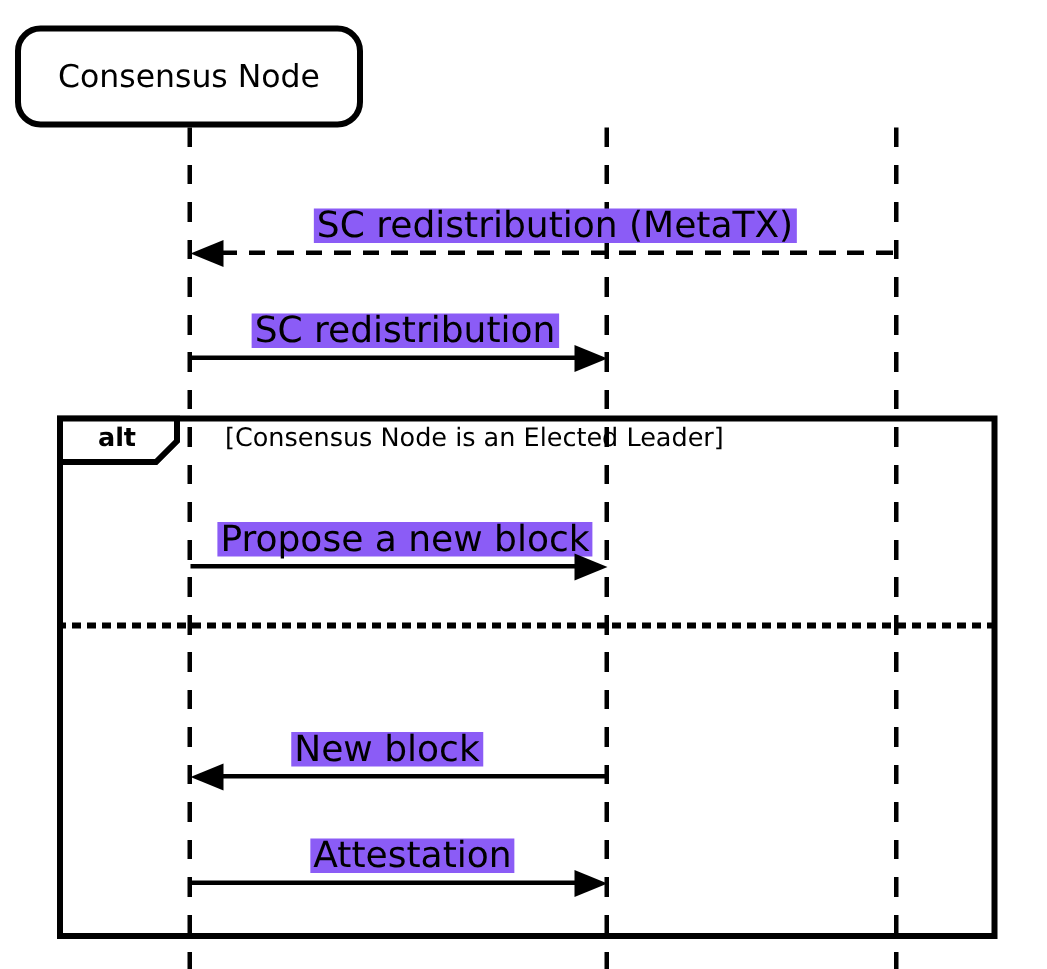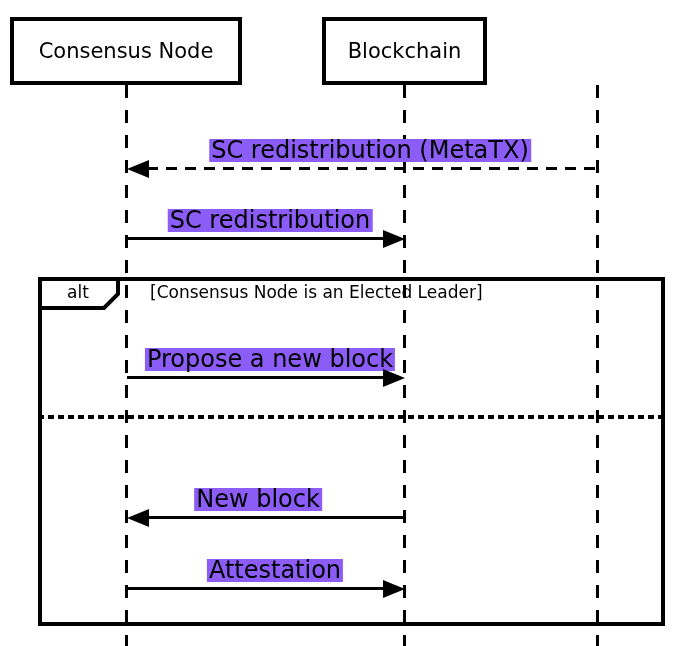--- a/index.html
+++ b/index.html
@@ -61,21 +61,21 @@
   .fragment {
     position: absolute;
     box-sizing: border-box;
     border: 4px solid #000;
     background: transparent;
   }
   .fragment-operator {
     position: absolute;
     width: 80px;
     text-align: center;
-    font-weight: normal;
+    font-weight: bold;
     font-size: 17px;
     line-height: 26px;
   }
   .guard {
     position: absolute;
     font-weight: normal;
     font-size: 17px;
     white-space: nowrap;
   }
   .divider {
@@ -87,25 +87,22 @@
 </style>
 </head>
 <body>
 
 <div class="diagram">
 
   <div class="lifeline" style="left:125px; top:85px; height:561px;"></div>
   <div class="lifeline" style="left:403px; top:85px; height:561px;"></div>
   <div class="lifeline" style="left:596px; top:85px; height:561px;"></div>
 
-  <div class="actor" style="left:10px; top:17px; width:232px; height:68px;">
+  <div class="actor" style="left:10px; top:17px; width:232px; height:68px;border-radius:17px;">
     <span>Consensus Node</span>
-  </div>
-  <div class="actor" style="left:322px; top:17px; width:165px; height:68px;">
-    <span>Blockchain</span>
   </div>
 
   <div>
     <div class="msg-label" style="left:370px; top:139px;">SC redistribution (MetaTX)</div>
     <div class="msg-line dashed" style="left:147px; top:167px; width:451px;"></div>
     <div class="arrowhead left" style="left:127px; top:160px;"></div>
   </div>
 
   <div>
     <div class="msg-label" style="left:270px; top:209px;">SC redistribution</div>

